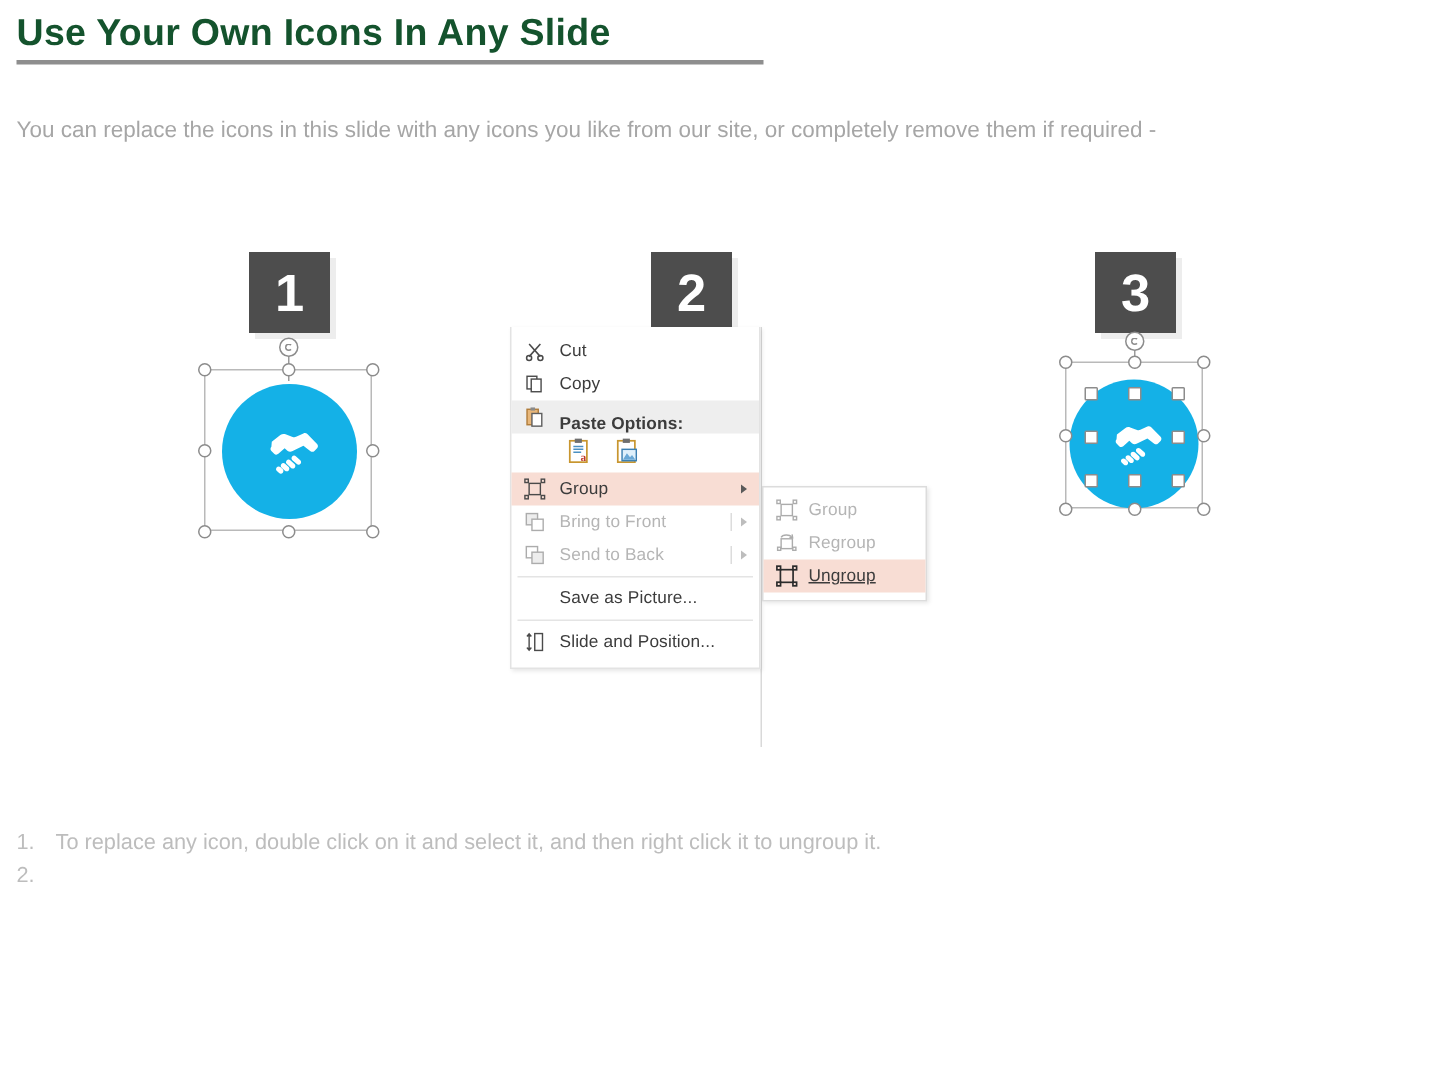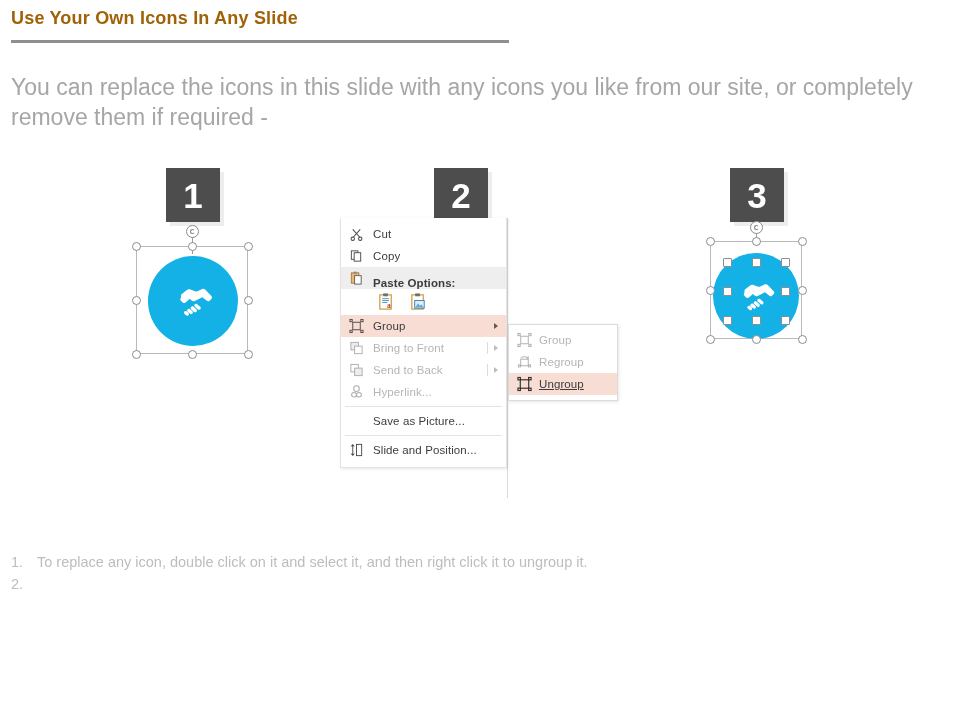--- a/index.html
+++ b/index.html
@@ -15,40 +15,40 @@
     overflow: hidden;
     font-family: "Liberation Sans", sans-serif;
     -webkit-font-smoothing: antialiased;
   }
 
   
   #slide-title {
     position: absolute;
     left: 11px;
     top: 8px;
-    font-size: 18px;
+    font-size: 25px;
     font-weight: bold;
-    color: #a16207;
+    color: #14532d;
     letter-spacing: .2px;
     white-space: nowrap;
   }
   #title-underline {
     position: absolute;
     left: 11px;
     top: 40px;
     width: 498px;
     height: 3px;
     background: #8e8e8e;
   }
   #slide-subtitle {
     position: absolute;
     left: 11px;
     top: 72px;
     width: 942px;
-    font-size: 23px;
+    font-size: 15px;
     line-height: 30px;
     color: #a6a6a6;
     font-weight: normal;
   }
 
   
   .badge {
     position: absolute;
     width: 54px;
     height: 54px;
@@ -382,32 +382,20 @@
           <rect x="2" y="2" width="8" height="8" fill="#ffffff"></rect>
           <rect x="6" y="6" width="8" height="8" fill="#d8d8d8"></rect>
         </g>
       </svg>
     </span>
     <span class="mi-label">Send to Back</span>
     <span class="mi-sep-tick"></span>
     <span class="mi-arrow dim"></span>
   </div>
 
-  <div class="menu-item disabled">
-    <span class="mi-icon">
-      <svg width="15" height="15" viewBox="0 0 16 16">
-        <g fill="none" stroke="#4a4a4a" stroke-width="1.1">
-          <circle cx="8" cy="4.4" r="3"></circle>
-          <ellipse cx="5.4" cy="11" rx="2.6" ry="2.4"></ellipse>
-          <ellipse cx="10.6" cy="11" rx="2.6" ry="2.4"></ellipse>
-        </g>
-      </svg>
-    </span>
-    <span class="mi-label">Hyperlink...</span>
-  </div>
 
   <div class="menu-sep"></div>
 
   <div class="menu-item">
     <span class="mi-icon"></span>
     <span class="mi-label">Save as Picture...</span>
   </div>
 
   <div class="menu-sep"></div>
 

